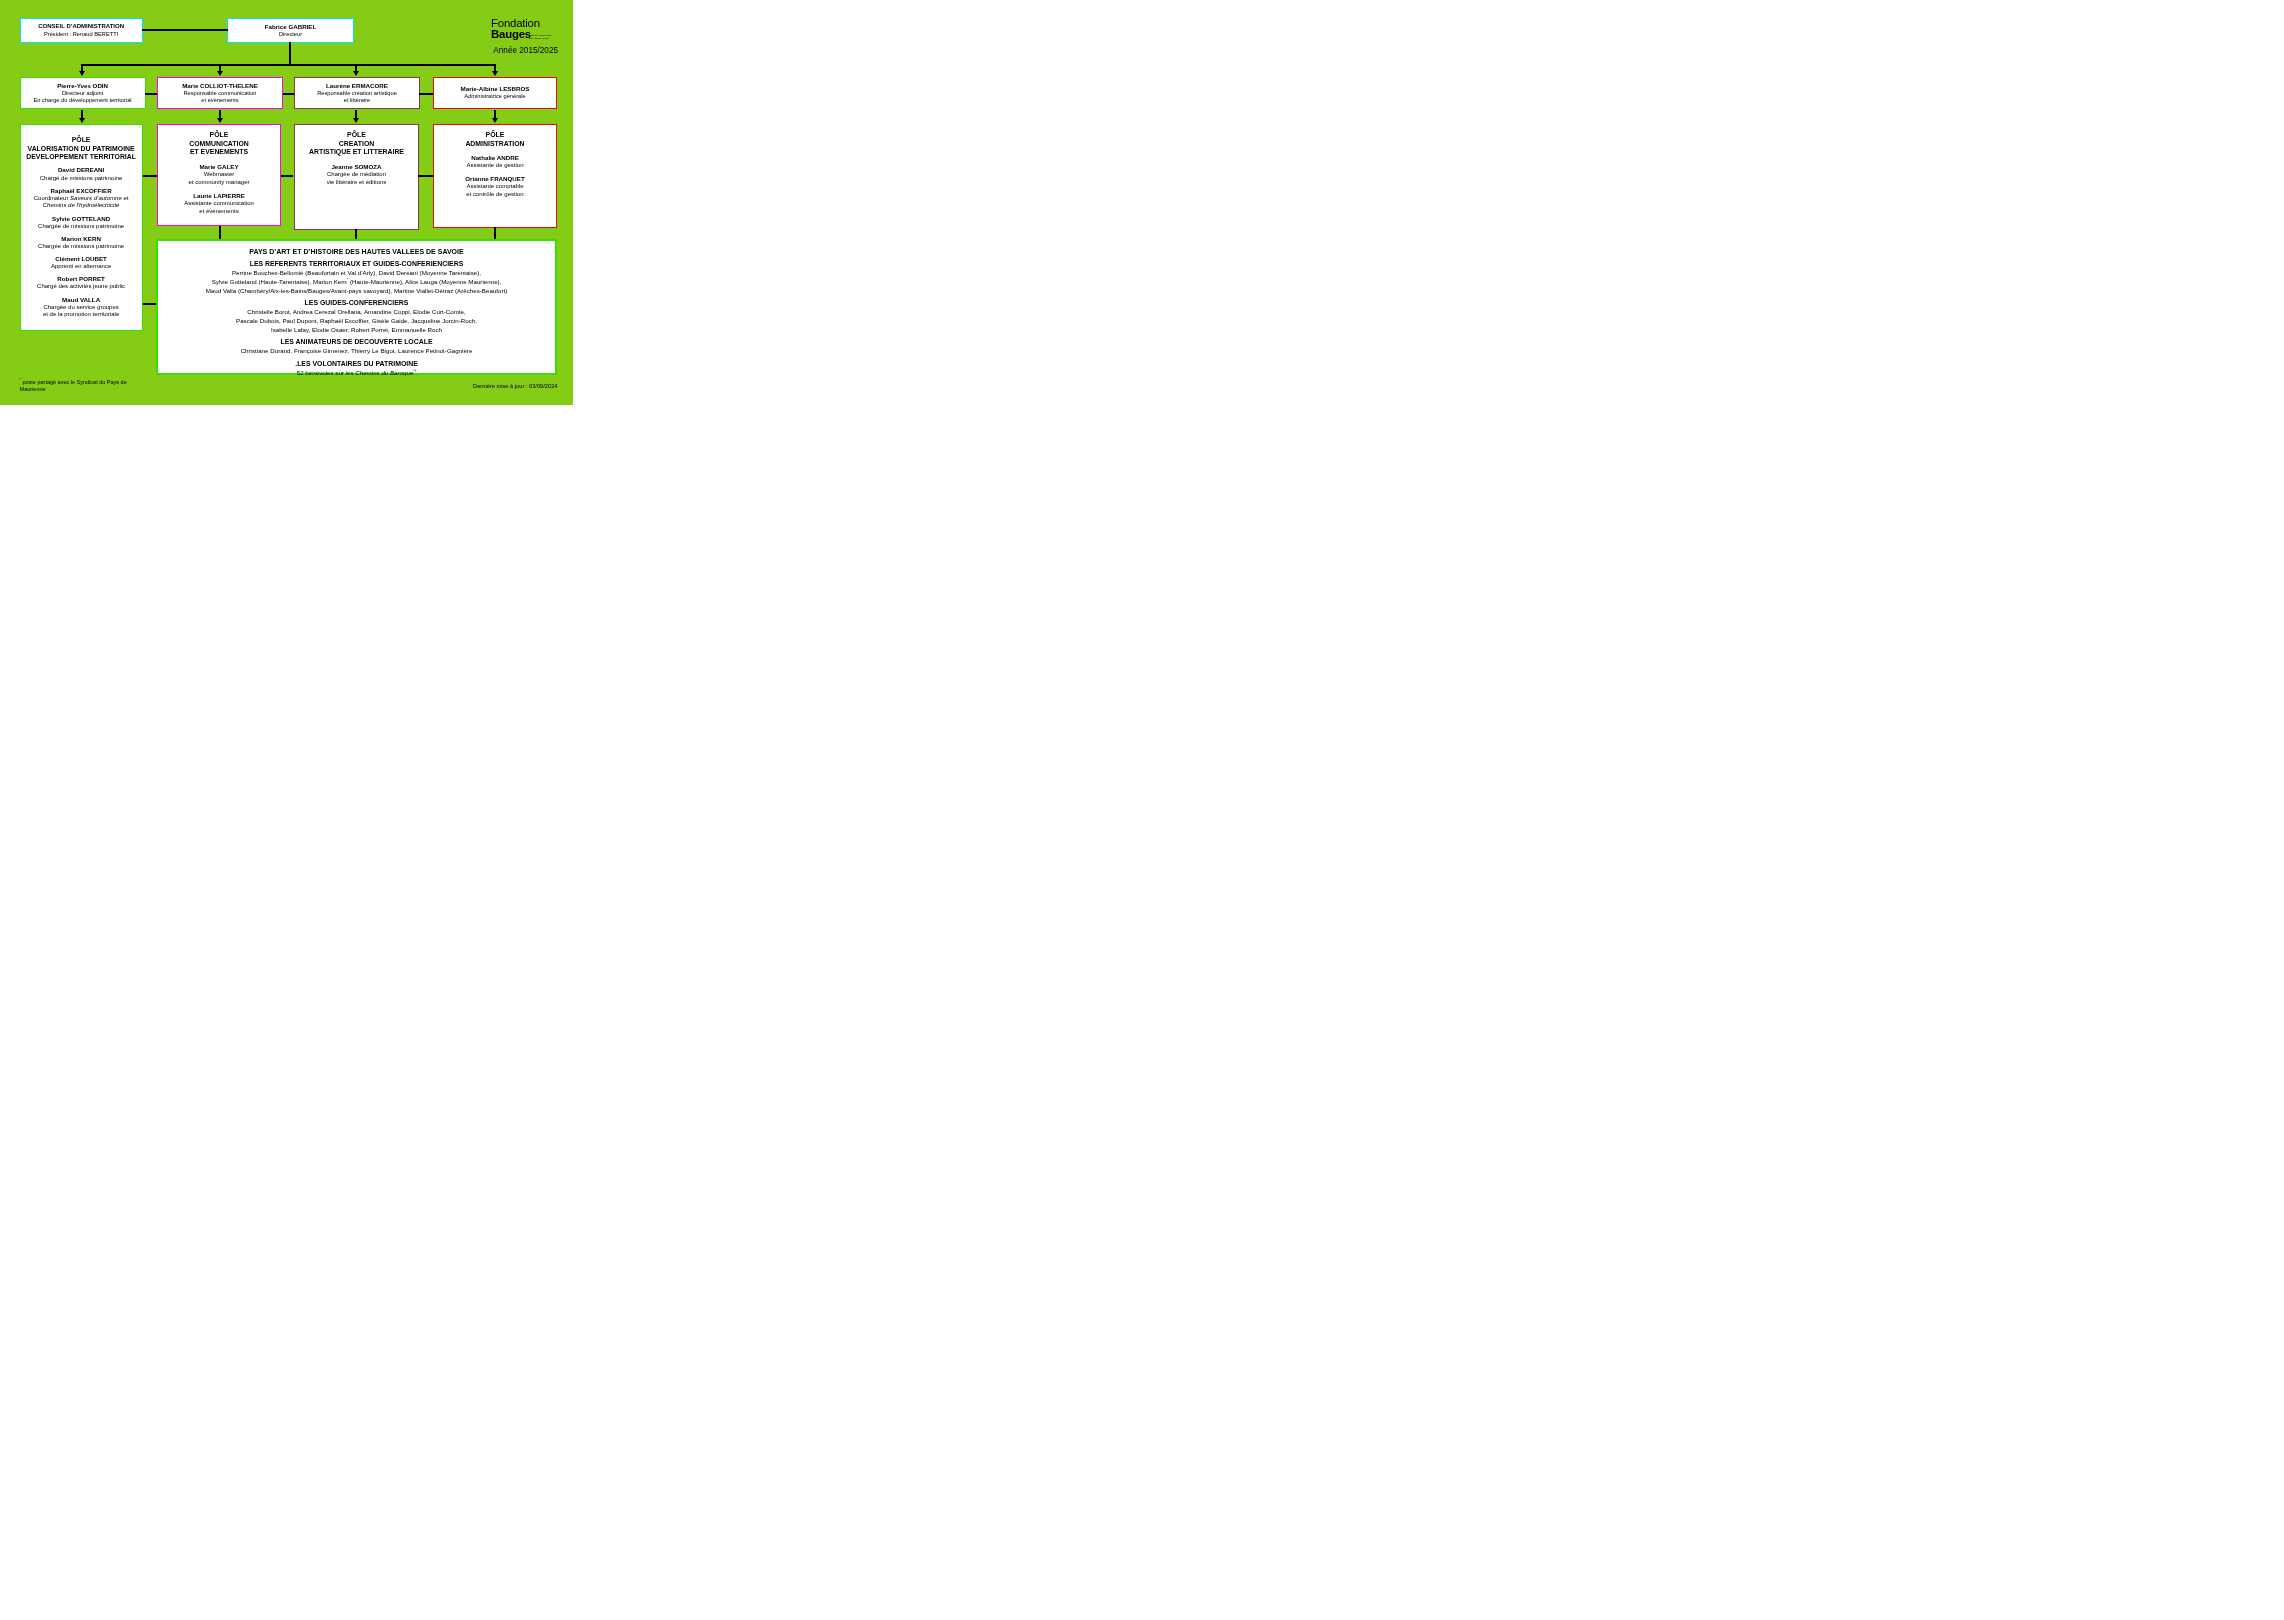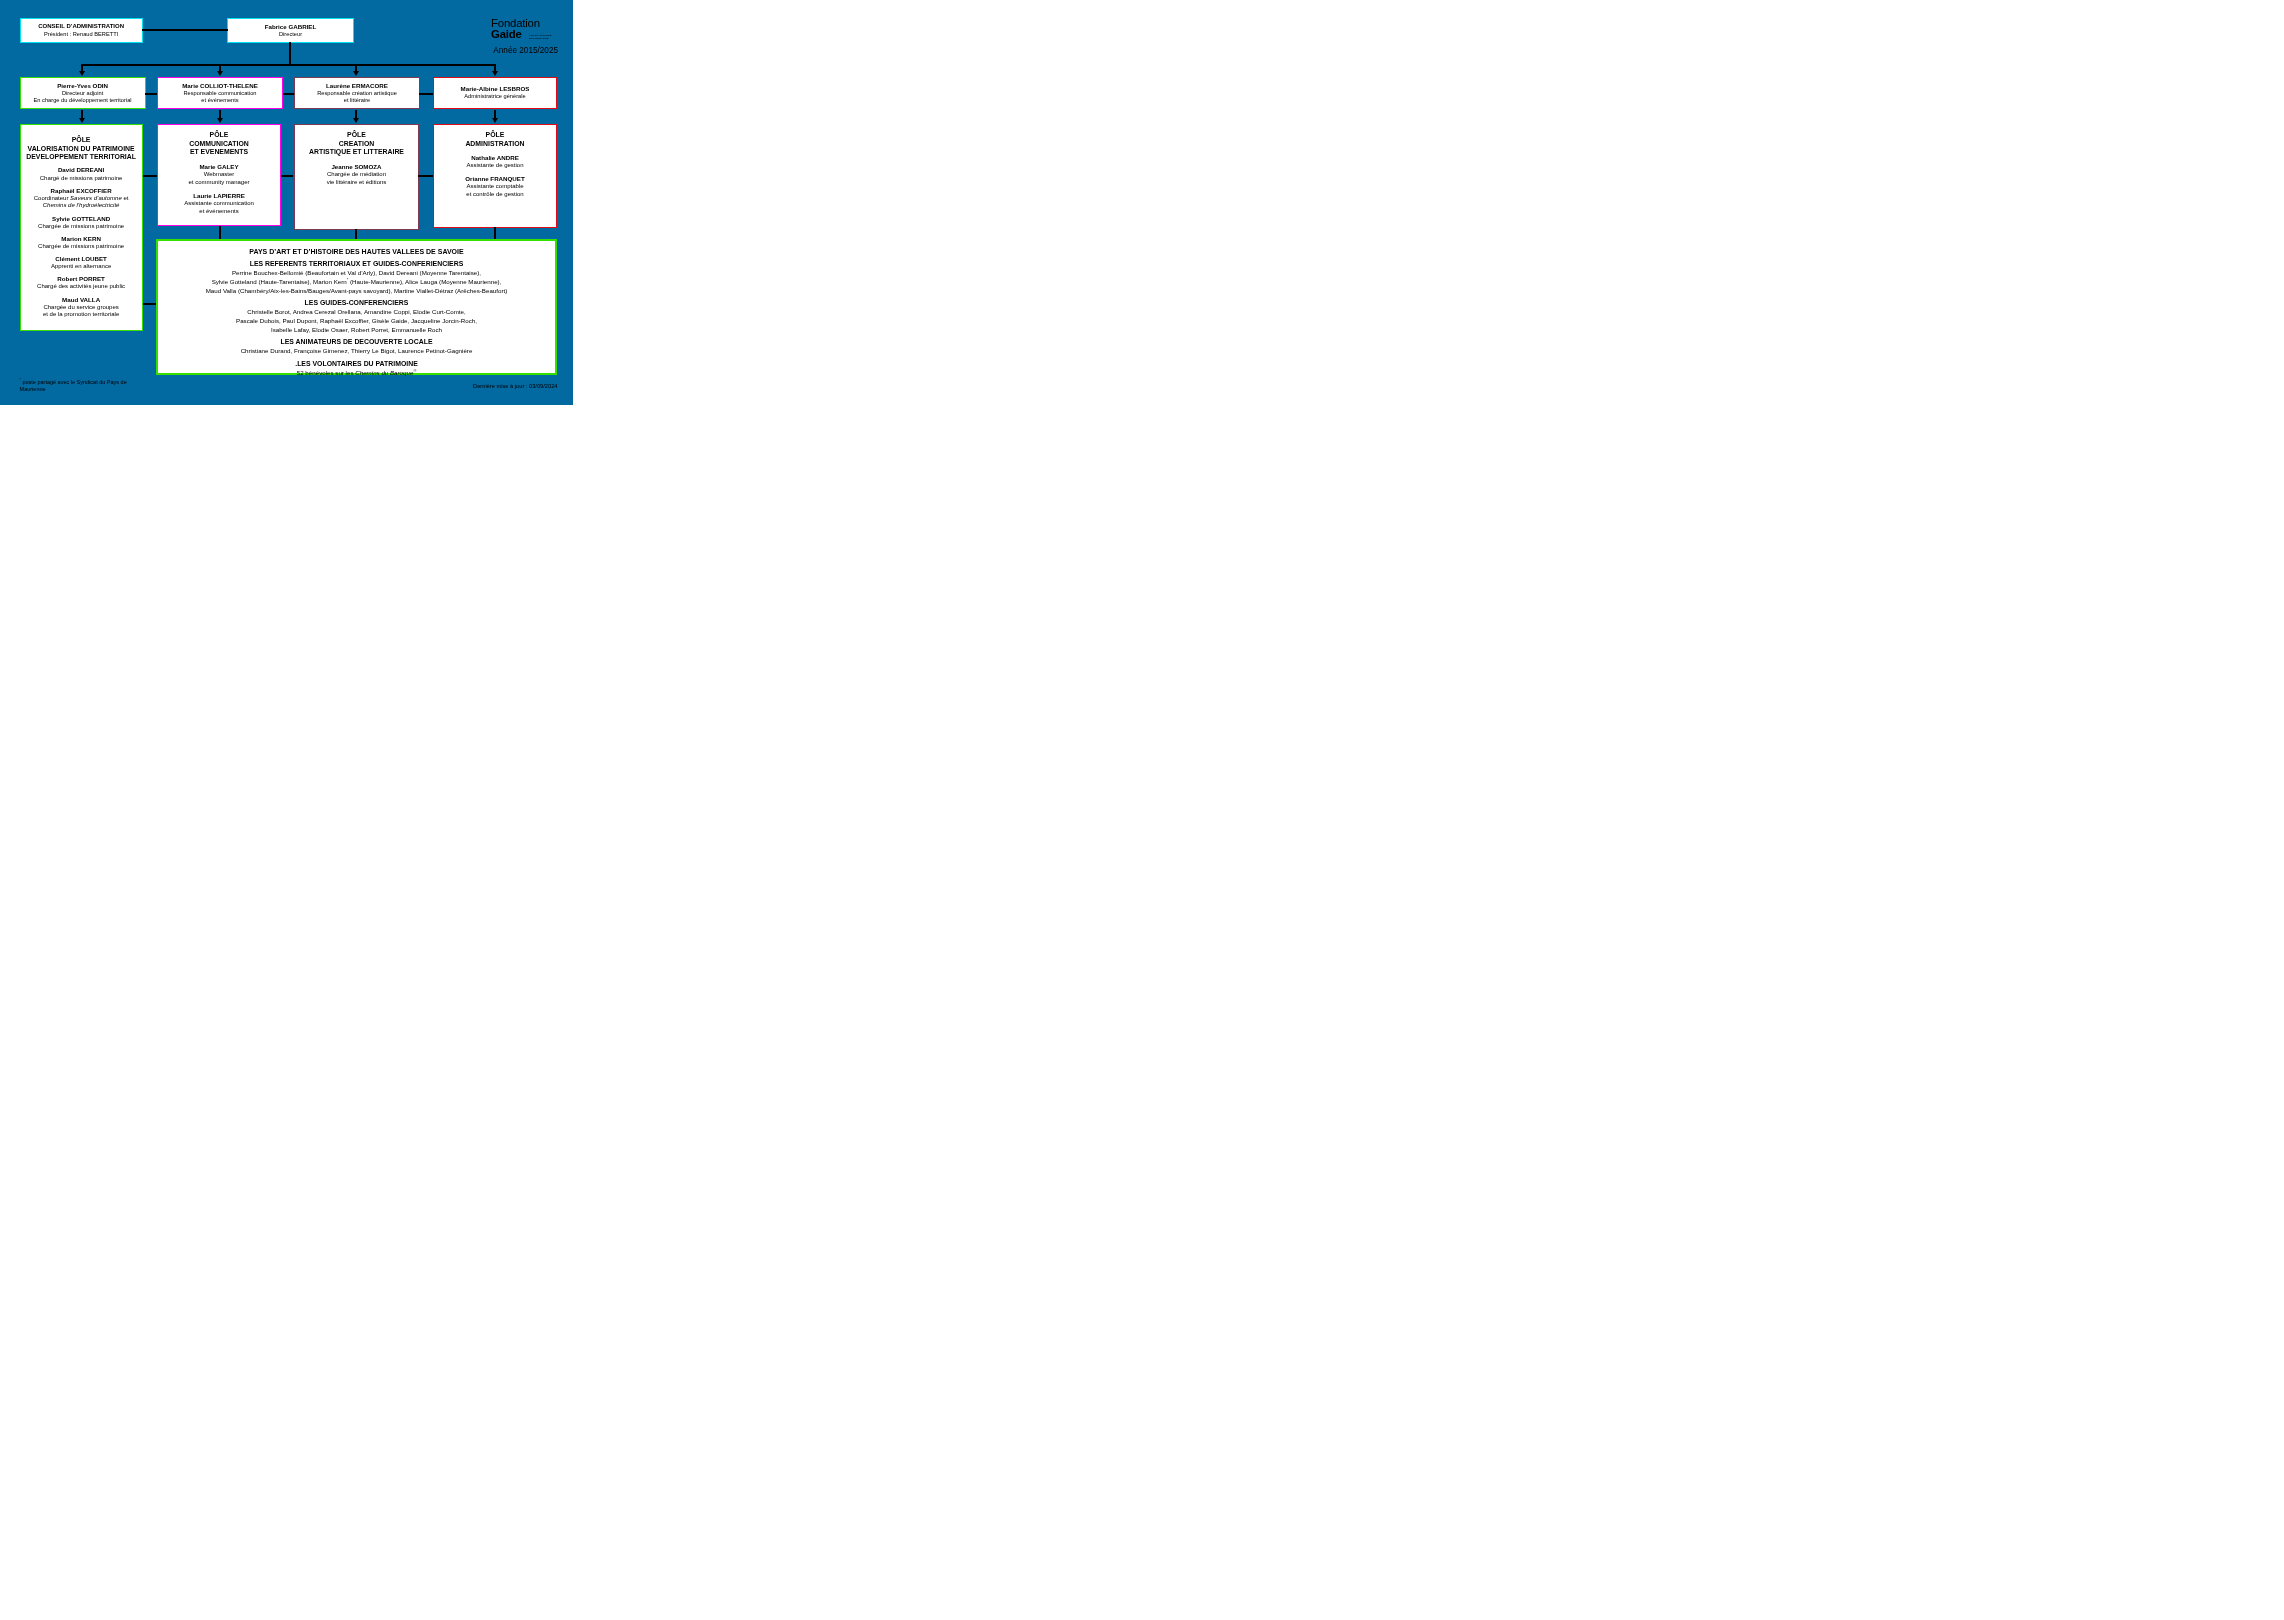--- a/index.html
+++ b/index.html
@@ -1,16 +1,16 @@
 <!DOCTYPE html>
 <html style="font-size:7.3px"><head>
 <meta charset="utf-8">
 <style>
   html,body{margin:0;padding:0;background:#fff;}
-  .canvas{position:relative;width:573px;height:405px;background:#0369a1;overflow:hidden;
+  .canvas{position:relative;width:573px;height:405px;background:#84cc16;overflow:hidden;
           font-family:"Liberation Sans","DejaVu Sans",sans-serif;color:#000;}
   .box{position:absolute;background:#fff;border:1.8px solid #000;box-sizing:border-box;
        display:flex;flex-direction:column;align-items:center;text-align:center;}
   .vcenter{justify-content:center;}
   .b-cyan{border-color:#00e4f2;}
   .b-green{border-color:#35df00;}
   .b-green-big{border-color:#35df00;border-width:2.3px;}
   .b-magenta{border-color:#ff00ea;}
   .b-maroon{border-color:#7c3b50;}
   .b-red{border-color:#e30b13;}
@@ -42,21 +42,21 @@
   .lastupdate{position:absolute;right:15.5px;top:383px;font-size:5.7px;white-space:nowrap;}
 </style>
 </head>
 <body>
 
 <div class="canvas">
 
   <div class="logo">
     <div class="logo-l1">Fondation</div>
     <div class="logo-row">
-      <span class="logo-l2">Gaide</span>
+      <span class="logo-l2">Bauges</span>
       <span class="logo-tag">
         <span>ART ET CULTURE</span><br>
         <span>EN MONTAGNE</span>
       </span>
     </div>
     <div class="logo-year">Année 2015/2025</div>
   </div>
 
   <div class="box b-cyan vcenter" style="left:19.6px;top:18px;width:123px;height:25px;">
     <div class="nm" style="font-size:6px;">CONSEIL D’ADMINISTRATION</div>

